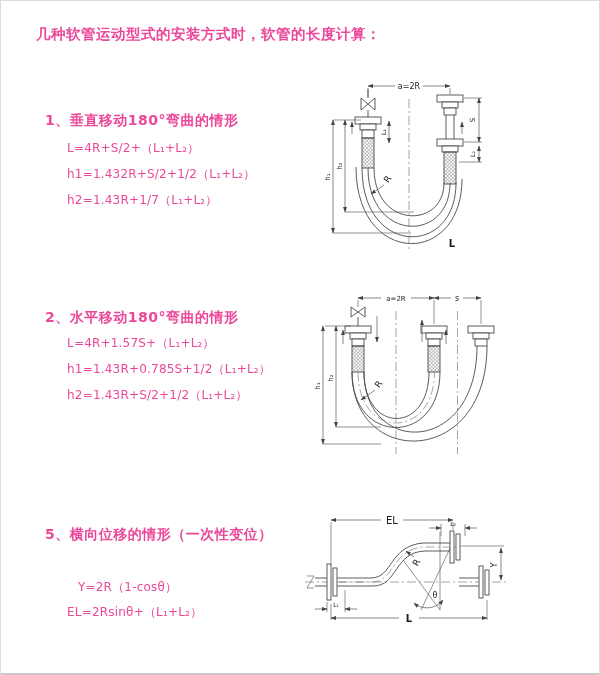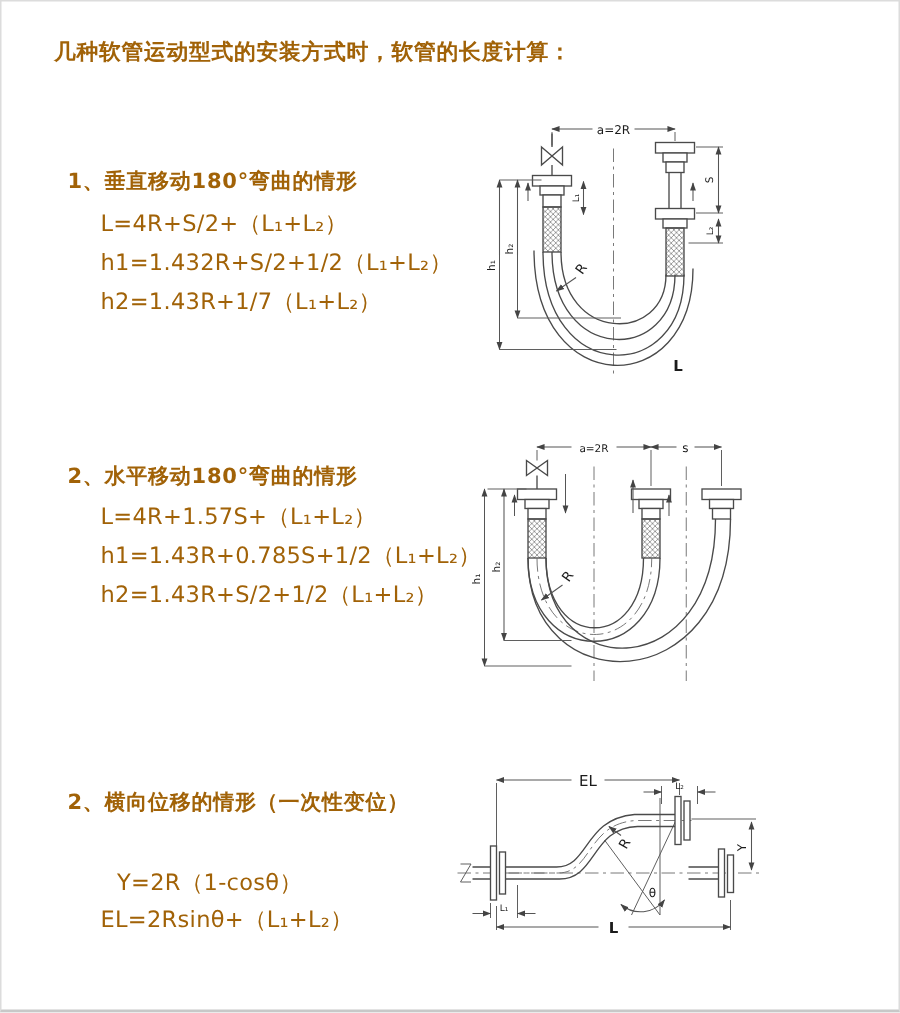--- a/index.html
+++ b/index.html
@@ -1,25 +1,25 @@
 <!DOCTYPE html>
 <html><head>
 <meta charset="utf-8">
 <style>
   html,body{margin:0;padding:0;background:#f2f2f2;}
   .page{
     position:relative;width:600px;height:675px;margin:0 auto;
     background:#ffffff;border:1px solid #dcdcdc;border-bottom:2px solid #c8c8c8;
     box-sizing:border-box;overflow:hidden;
-    font-family:"DejaVu Sans","Liberation Sans",sans-serif;color:#a16207;
+    font-family:"DejaVu Sans","Liberation Sans",sans-serif;color:#ec4899;
   }
   .abs{position:absolute;}
   .title{font-size:14.5px;font-weight:bold;letter-spacing:0.5px;white-space:nowrap;}
   .sec-h{font-size:14px;font-weight:bold;letter-spacing:0.5px;white-space:nowrap;}
-  .formula{font-size:15px;font-weight:500;letter-spacing:0.2px;white-space:nowrap;}
+  .formula{font-size:12px;font-weight:500;letter-spacing:0.2px;white-space:nowrap;}
   svg{display:block;overflow:visible;}
   svg text{font-family:"DejaVu Sans","Liberation Sans",sans-serif;fill:#1b1b1b;}
   .draw{stroke:#4a4a4a;stroke-width:0.9;fill:none;}
   .thin{stroke:#5a5a5a;stroke-width:0.65;fill:none;}
   .dim{stroke:#555;stroke-width:0.7;fill:none;}
   .cl{stroke:#6a6a6a;stroke-width:0.6;fill:none;stroke-dasharray:9 3 2 3;}
   .flange{fill:#ffffff;stroke:#4a4a4a;stroke-width:0.9;}
 </style>
 </head>
 <body>
@@ -31,21 +31,21 @@
   <div class="abs sec-h" style="left:44px;top:111px;">1、垂直移动180°弯曲的情形</div>
   <div class="abs formula" style="left:66px;top:139px;">L=4R+S/2+（L₁+L₂）</div>
   <div class="abs formula" style="left:66px;top:165px;">h1=1.432R+S/2+1/2（L₁+L₂）</div>
   <div class="abs formula" style="left:66px;top:191px;">h2=1.43R+1/7（L₁+L₂）</div>
 
   <div class="abs sec-h" style="left:44px;top:308px;">2、水平移动180°弯曲的情形</div>
   <div class="abs formula" style="left:66px;top:334px;">L=4R+1.57S+（L₁+L₂）</div>
   <div class="abs formula" style="left:66px;top:360px;">h1=1.43R+0.785S+1/2（L₁+L₂）</div>
   <div class="abs formula" style="left:66px;top:386px;">h2=1.43R+S/2+1/2（L₁+L₂）</div>
 
-  <div class="abs sec-h" style="left:44px;top:525px;">2、横向位移的情形（一次性变位）</div>
+  <div class="abs sec-h" style="left:44px;top:525px;">5、横向位移的情形（一次性变位）</div>
   <div class="abs formula" style="left:77px;top:578px;">Y=2R（1-cosθ）</div>
   <div class="abs formula" style="left:66px;top:603px;">EL=2Rsinθ+（L₁+L₂）</div>
 
   <svg class="abs" style="left:310px;top:70px;" width="280" height="190" viewBox="0 0 280 190">
     <defs>
       <pattern id="hatchA" width="3.5" height="3.5" patternUnits="userSpaceOnUse">
         <path d="M0,3.5 L3.5,0 M0,0 L3.5,3.5" stroke="#808080" stroke-width="0.5"></path>
       </pattern>
       <marker id="arrA" viewBox="0 0 10 10" refX="9" refY="5" markerWidth="8" markerHeight="8" orient="auto-start-reverse">
         <path d="M0,1.5 L10,5 L0,8.5 z" fill="#444"></path>

